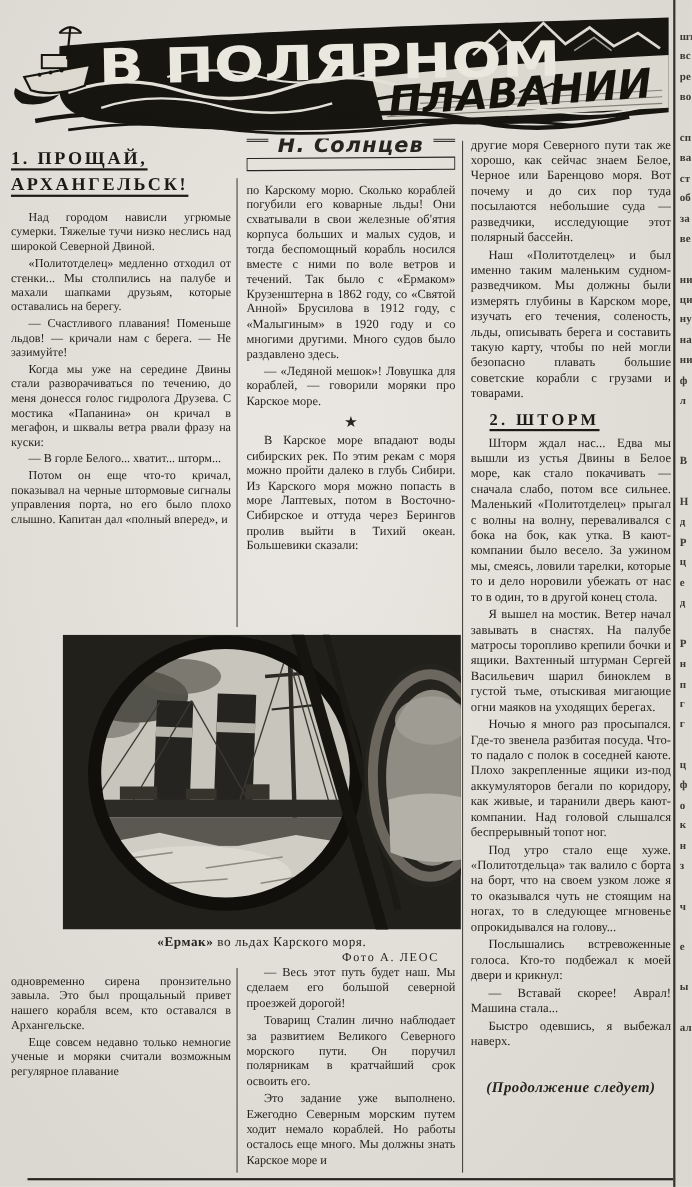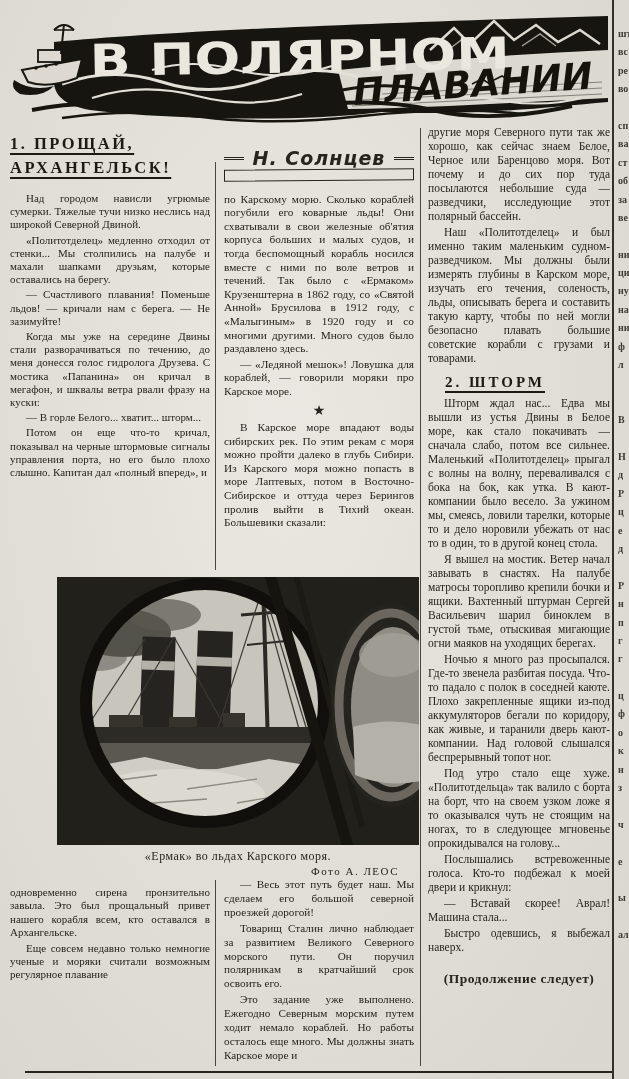--- a/index.html
+++ b/index.html
@@ -22,47 +22,47 @@
   .col2-bottom{left:224px; top:878px; width:190px; height:192px; font-size:11.2px; line-height:13.9px;}
   .b-p{text-indent:16px; margin:0 0 2px;}
   .b-p0{text-indent:0; margin:0 0 2px;}
   .b-star{text-align:center; text-indent:0; margin:5px 0 4px; font-size:14px; letter-spacing:0;}
   .b-h2{
     text-indent:0; margin:10px 17px 7px; font-weight:bold; font-size:15px;
     letter-spacing:3px; text-align:left; color:#1c1a15;
     text-decoration:underline; text-decoration-thickness:2px; text-underline-offset:4px;
   }
   .b-footer{
-    text-indent:0; text-align:center; font-weight:bold;
-    font-size:13.5px; margin-top:18px; letter-spacing:0.5px;
+    text-indent:0; text-align:center; font-style:italic; font-weight:bold;
+    font-size:13.5px; margin-top:28px; letter-spacing:0.5px;
   }
   
   .headline{margin:0 0 12px; font-weight:bold; font-size:16.5px; line-height:24px;
     letter-spacing:2.5px; color:#1c1a15; text-align:left; text-indent:0;}
   .headline .hl{text-decoration:underline; text-decoration-thickness:2px; text-underline-offset:4px;}
   
   .byline{margin:0 0 12px;}
-  .byline-row{display:flex; align-items:center;margin-top:26px;}
+  .byline-row{display:flex; }
   .bl-line{flex:1; border-top:3px double #26241e; height:0;}
   .byline-name{padding:0 9px; font-family:"DejaVu Sans","Liberation Sans",sans-serif;
     font-style:italic; font-weight:bold; font-size:19px; letter-spacing:1px; white-space:nowrap;}
   .byline-box{height:10px; border:1.6px solid #26241e; margin-top:3px; transform:skewY(-0.4deg);}
   
   .vrule{position:absolute; width:1.4px; background:#49463e;}
   .vr1a{left:215px; top:162px; height:408px;}
   .vr1b{left:215px; top:880px; height:186px;}
   .vr2{left:420px; top:128px; height:938px;}
   .vr3{left:612px; top:0; height:1079px; width:1.7px; background:#33312a;}
   .hrule-bottom{position:absolute; left:25px; top:1071px; width:587px; height:2.4px; background:#26241e;}
   
   .photo{position:absolute; left:57px; top:577px; z-index:2;}
   .caption{position:absolute; left:57px; top:849px; width:362px; z-index:2;
     font-size:12px; line-height:15px; letter-spacing:0.5px;}
   .cap-line{text-align:center;}
-  .cap-bold{font-weight:normal;}
+  .cap-bold{font-weight:bold;}
   .cap-credit{text-align:right; font-size:11px; letter-spacing:1.5px; padding-right:20px;}
   
   .frags{position:absolute; left:618px; top:28px; width:11px; overflow:hidden; height:1040px;
     font-size:10px; font-weight:bold; color:#3b3931; text-align:left;}
   .frags .frag{height:18.4px; text-indent:0; margin:0; white-space:nowrap;}
 </style>
 </head>
 <body>
 
 <div class="page">

